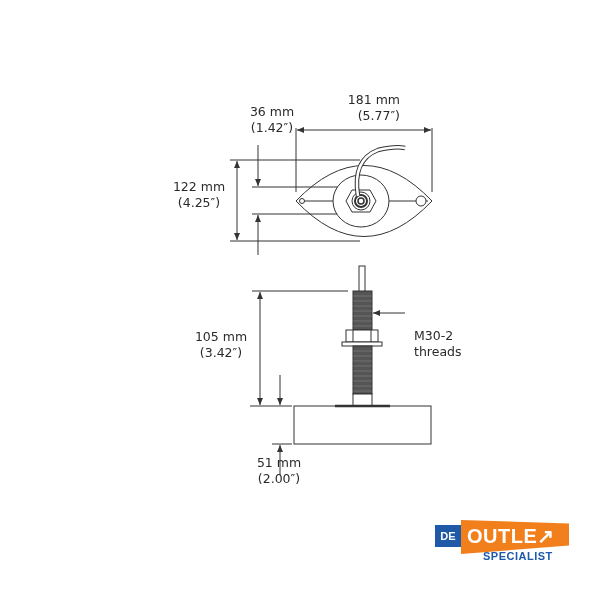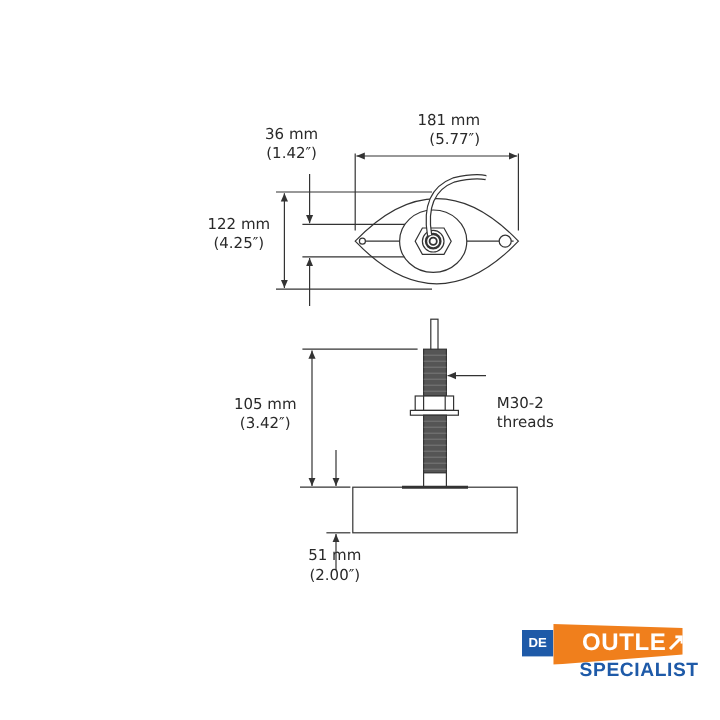--- a/index.html
+++ b/index.html
@@ -2,22 +2,22 @@
 <html><head>
 <meta charset="utf-8">
 <style>
   html, body { margin:0; padding:0; background:#ffffff; }
   body { width:600px; height:600px; position:relative; overflow:hidden; font-family:"DejaVu Sans", sans-serif; }
   #canvas { position:absolute; left:0; top:0; width:600px; height:600px; }
   .lbl { position:absolute; font-family:"DejaVu Sans", sans-serif; font-size:12.5px; color:#2a2a2a; line-height:16px; text-align:center; white-space:nowrap; }
   .lbl-left { text-align:left; }
   .logo { position:absolute; left:435px; top:518px; width:150px; height:52px;text-decoration:underline; }
   .logo .de { position:absolute; left:0; top:7px; width:26px; height:22px; background:#1e5aa8; color:#fff; font-family:"Liberation Sans", sans-serif; font-weight:bold; font-size:11px; line-height:22px; text-align:center; }
-  .logo .outlet { position:absolute; left:26px; top:2px; width:108px; height:34px; background:#f07f1c; color:#fff; font-family:"Liberation Sans", sans-serif; font-weight:bold; font-size:20px; line-height:32px; padding-left:24px; box-sizing:border-box; clip-path:polygon(0 0,100% 10%,100% 75%,0 100%); letter-spacing:0.5px; }
-  .logo .spec { position:absolute; left:48px; top:32px; color:#1e5aa8; font-family:"Liberation Sans", sans-serif; font-weight:bold; font-size:16px; letter-spacing:0.5px; }
+  .logo .outlet { position:absolute; left:26px; top:2px; width:108px; height:34px; background:#f07f1c; color:#fff; font-family:"Liberation Sans", sans-serif; font-weight:bold; font-size:20px; line-height:32px; padding-left:6px; box-sizing:border-box; clip-path:polygon(0 0,100% 10%,100% 75%,0 100%); letter-spacing:0.5px; }
+  .logo .spec { position:absolute; left:48px; top:32px; color:#1e5aa8; font-family:"Liberation Sans", sans-serif; font-weight:bold; font-size:11px; letter-spacing:0.5px; }
 </style>
 </head>
 <body>
 
 <svg id="canvas" viewBox="0 0 600 600" xmlns="http://www.w3.org/2000/svg">
   <defs>
     <marker id="arr" markerWidth="8" markerHeight="8" refX="7" refY="4" orient="auto-start-reverse" markerUnits="userSpaceOnUse">
       <path d="M0,1 L7,4 L0,7 z" fill="#333"></path>
     </marker>
   </defs>
@@ -99,21 +99,21 @@
       <line x1="353" y1="381" x2="372" y2="381"></line>
       <line x1="353" y1="386" x2="372" y2="386"></line>
       <line x1="353" y1="391" x2="372" y2="391"></line>
   </g>
 </svg>
 
 <div class="lbl" style="left:330px; top:92px; width:70px;text-align:right;">
   <div>181 mm</div>
   <div>(5.77″)</div>
 </div>
-<div class="lbl" style="left:212px; top:104px; width:62px;">
+<div class="lbl" style="left:241px; top:104px; width:62px;">
   <div>36 mm</div>
   <div>(1.42″)</div>
 </div>
 <div class="lbl" style="left:164px; top:179px; width:70px;">
   <div>122 mm</div>
   <div>(4.25″)</div>
 </div>
 <div class="lbl" style="left:185px; top:329px; width:72px;">
   <div>105 mm</div>
   <div>(3.42″)</div>

